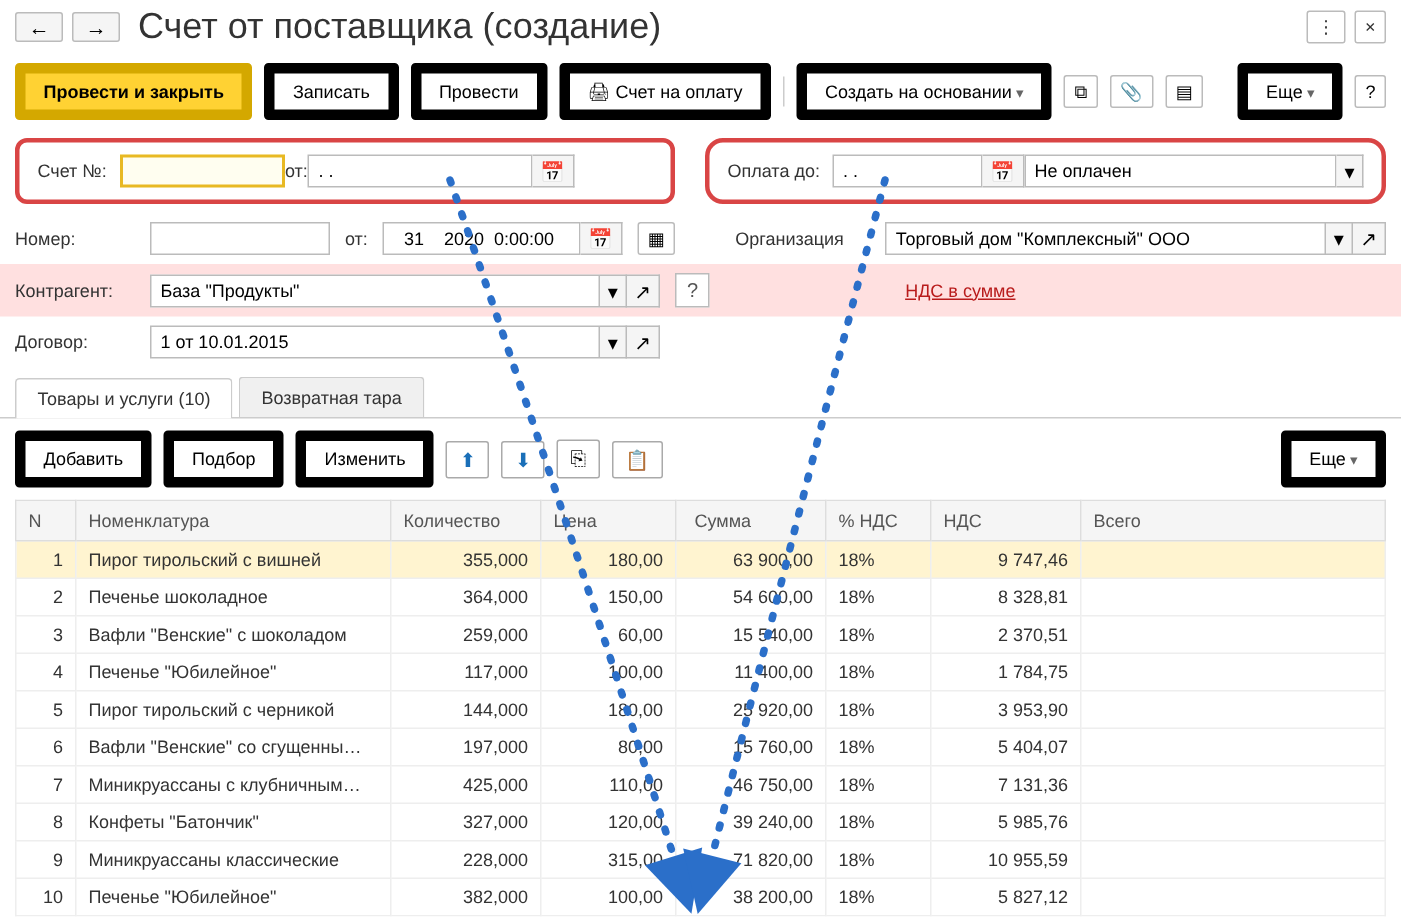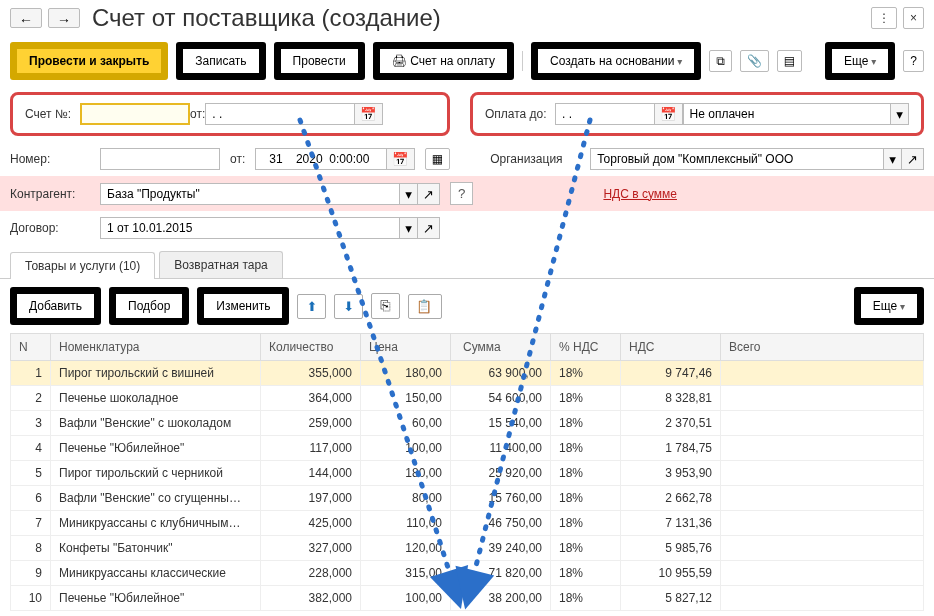--- a/index.html
+++ b/index.html
@@ -31,21 +31,21 @@
   .tabletools { display: flex; align-items: center; padding: 8px 10px; gap: 8px; }
   .smbtn { border: 1px solid #aaa; background: #fff; padding: 4px 8px; cursor: pointer; border-radius: 2px; font-size: 13px; }
   table { border-collapse: collapse; width: 100%; font-size: 12px; }
   th { background: #f5f5f5; border: 1px solid #ddd; padding: 6px 8px; text-align: left; font-weight: normal; color: #555; }
   td { border: 1px solid #eee; padding: 5px 8px; }
   tr.selected td { background: #fff4d0; }
   .num { text-align: right; }
   .tablewrap { padding: 0 10px; overflow: auto; }
   .redboxes { display: flex; gap: 20px; padding: 2px 10px; }
   .redbox.left { flex: 0 0 440px; }
-  .redbox.right { flex: 1; }
+  .redbox.right { flex: 1; border-radius: 12px; }
   svg.arrows { position: absolute; top: 0; left: 0; pointer-events: none; }
 </style>
 </head>
 <body>
 
 <div class="container">
   <div class="topbar">
     <button class="navbtn">←</button>
     <button class="navbtn">→</button>
     <span class="title">Счет от поставщика (создание)</span>
@@ -210,21 +210,21 @@
     <td class="num">3 953,90</td>
     <td></td>
           </tr>
           <tr>
             <td class="num">6</td>
     <td>Вафли "Венские" со сгущенны…</td>
     <td class="num">197,000</td>
     <td class="num">80,00</td>
     <td class="num">15 760,00</td>
     <td>18%</td>
-    <td class="num">2 662,78</td>
+    <td class="num">5 404,07</td>
     <td></td>
           </tr>
           <tr>
             <td class="num">7</td>
     <td>Миникруассаны с клубничным…</td>
     <td class="num">425,000</td>
     <td class="num">110,00</td>
     <td class="num">46 750,00</td>
     <td>18%</td>
     <td class="num">7 131,36</td>

